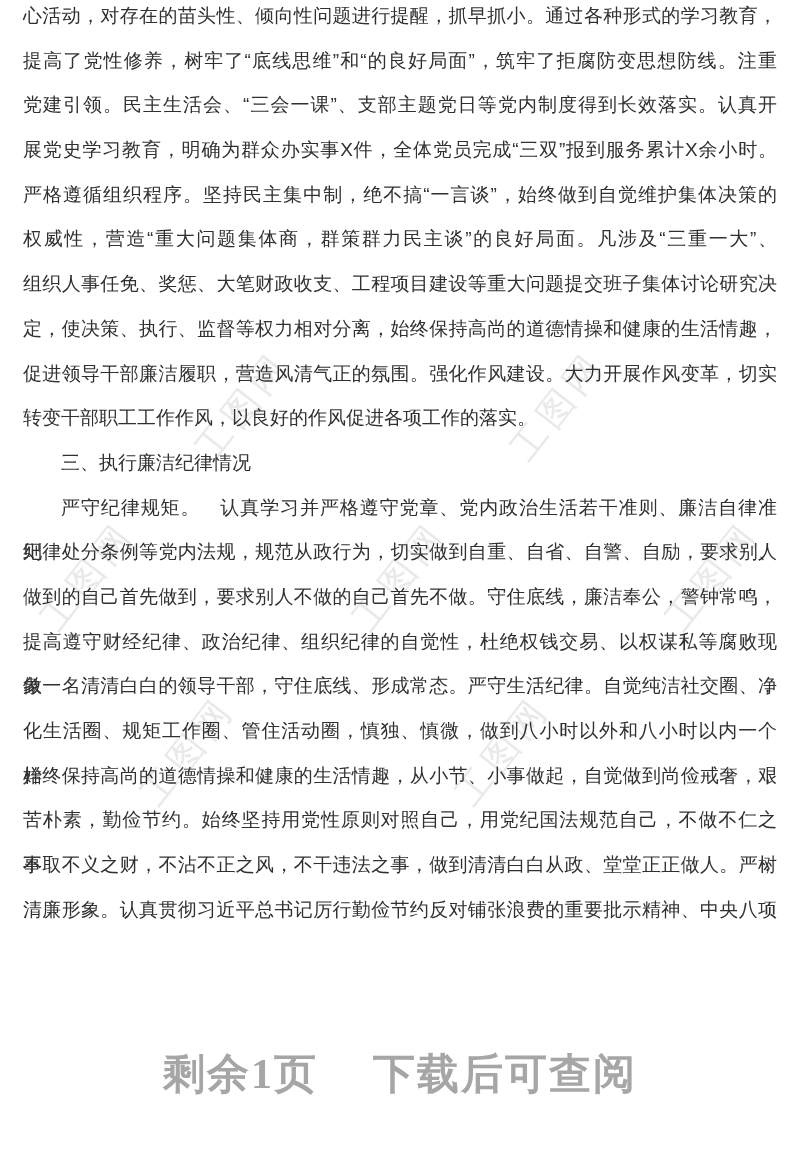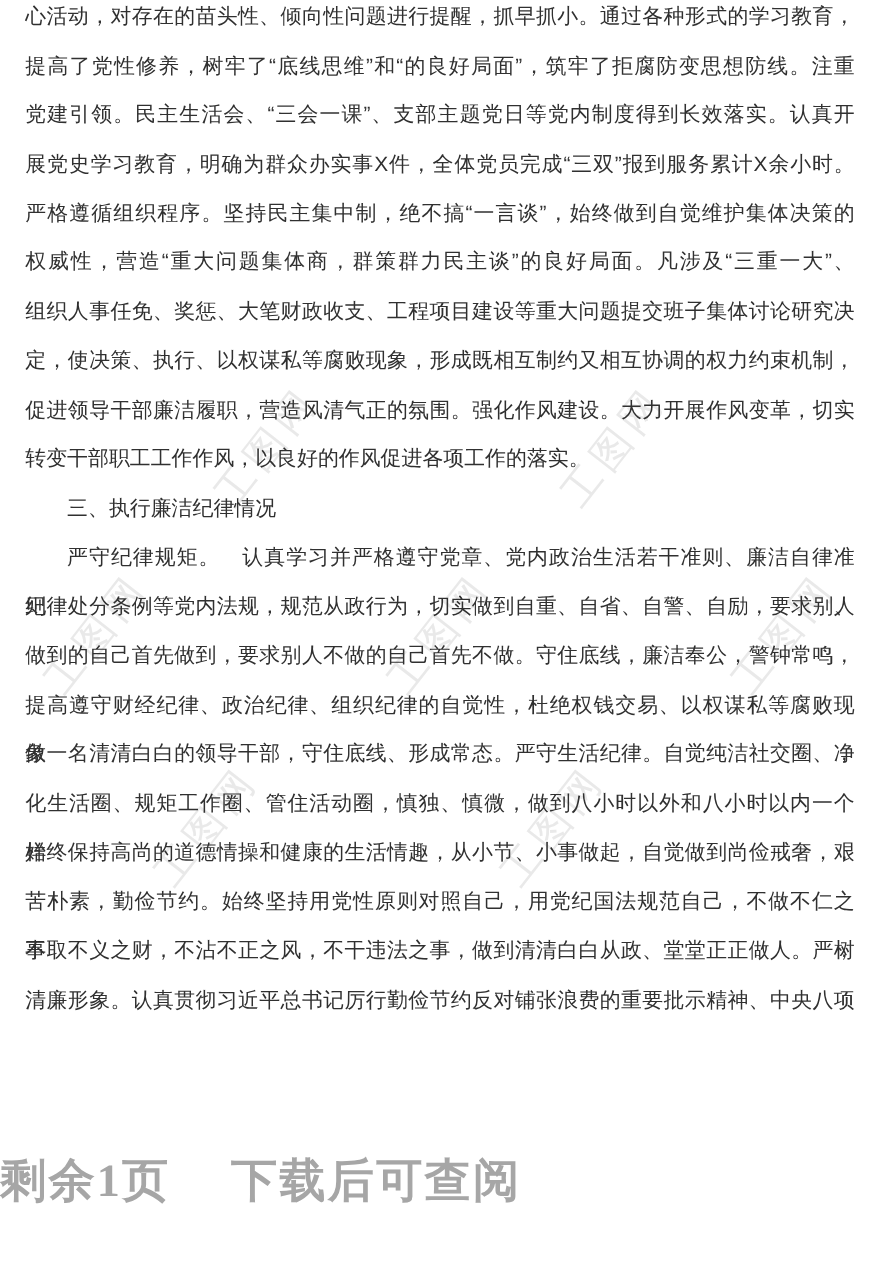--- a/index.html
+++ b/index.html
@@ -57,21 +57,21 @@
   .line.indent {
     text-indent: 2em;
   }
   
   #banner {
     position: absolute;
     left: 0;
     right: 0;
     top: 1051px;
     z-index: 2;
-    text-align: left;
+    text-align: center;
     font-family: "Liberation Serif", serif;
     font-weight: bold;
     font-size: 42px;
     line-height: 1.1;
     white-space: nowrap;
     letter-spacing: 2px;
   }
   #banner .gap {
     display: inline-block;
     width: 55px;
@@ -93,21 +93,21 @@
     </div>
 
   <div id="doc" style="color: rgb(48, 48, 48);">
       <div class="line">心活动，对存在的苗头性、倾向性问题进行提醒，抓早抓小。通过各种形式的学习教育，</div>
       <div class="line">提高了党性修养，树牢了“底线思维”和“的良好局面”，筑牢了拒腐防变思想防线。注重</div>
       <div class="line">党建引领。民主生活会、“三会一课”、支部主题党日等党内制度得到长效落实。认真开</div>
       <div class="line">展党史学习教育，明确为群众办实事X件，全体党员完成“三双”报到服务累计X余小时。</div>
       <div class="line">严格遵循组织程序。坚持民主集中制，绝不搞“一言谈”，始终做到自觉维护集体决策的</div>
       <div class="line">权威性，营造“重大问题集体商，群策群力民主谈”的良好局面。凡涉及“三重一大”、</div>
       <div class="line">组织人事任免、奖惩、大笔财政收支、工程项目建设等重大问题提交班子集体讨论研究决</div>
-      <div class="line">定，使决策、执行、以权谋私等腐败现象，形成既相互制约又相互协调的权力约束机制，</div>
+      <div class="line">定，使决策、执行、监督等权力相对分离，始终保持高尚的道德情操和健康的生活情趣，</div>
       <div class="line">促进领导干部廉洁履职，营造风清气正的氛围。强化作风建设。大力开展作风变革，切实</div>
       <div class="line left">转变干部职工工作作风，以良好的作风促进各项工作的落实。</div>
       <div class="line left indent">三、执行廉洁纪律情况</div>
       <div class="line indent">严守纪律规矩。　认真学习并严格遵守党章、党内政治生活若干准则、廉洁自律准则、</div>
       <div class="line">纪律处分条例等党内法规，规范从政行为，切实做到自重、自省、自警、自励，要求别人</div>
       <div class="line">做到的自己首先做到，要求别人不做的自己首先不做。守住底线，廉洁奉公，警钟常鸣，</div>
       <div class="line">提高遵守财经纪律、政治纪律、组织纪律的自觉性，杜绝权钱交易、以权谋私等腐败现象，</div>
       <div class="line">做一名清清白白的领导干部，守住底线、形成常态。严守生活纪律。自觉纯洁社交圈、净</div>
       <div class="line">化生活圈、规矩工作圈、管住活动圈，慎独、慎微，做到八小时以外和八小时以内一个样，</div>
       <div class="line">始终保持高尚的道德情操和健康的生活情趣，从小节、小事做起，自觉做到尚俭戒奢，艰</div>

